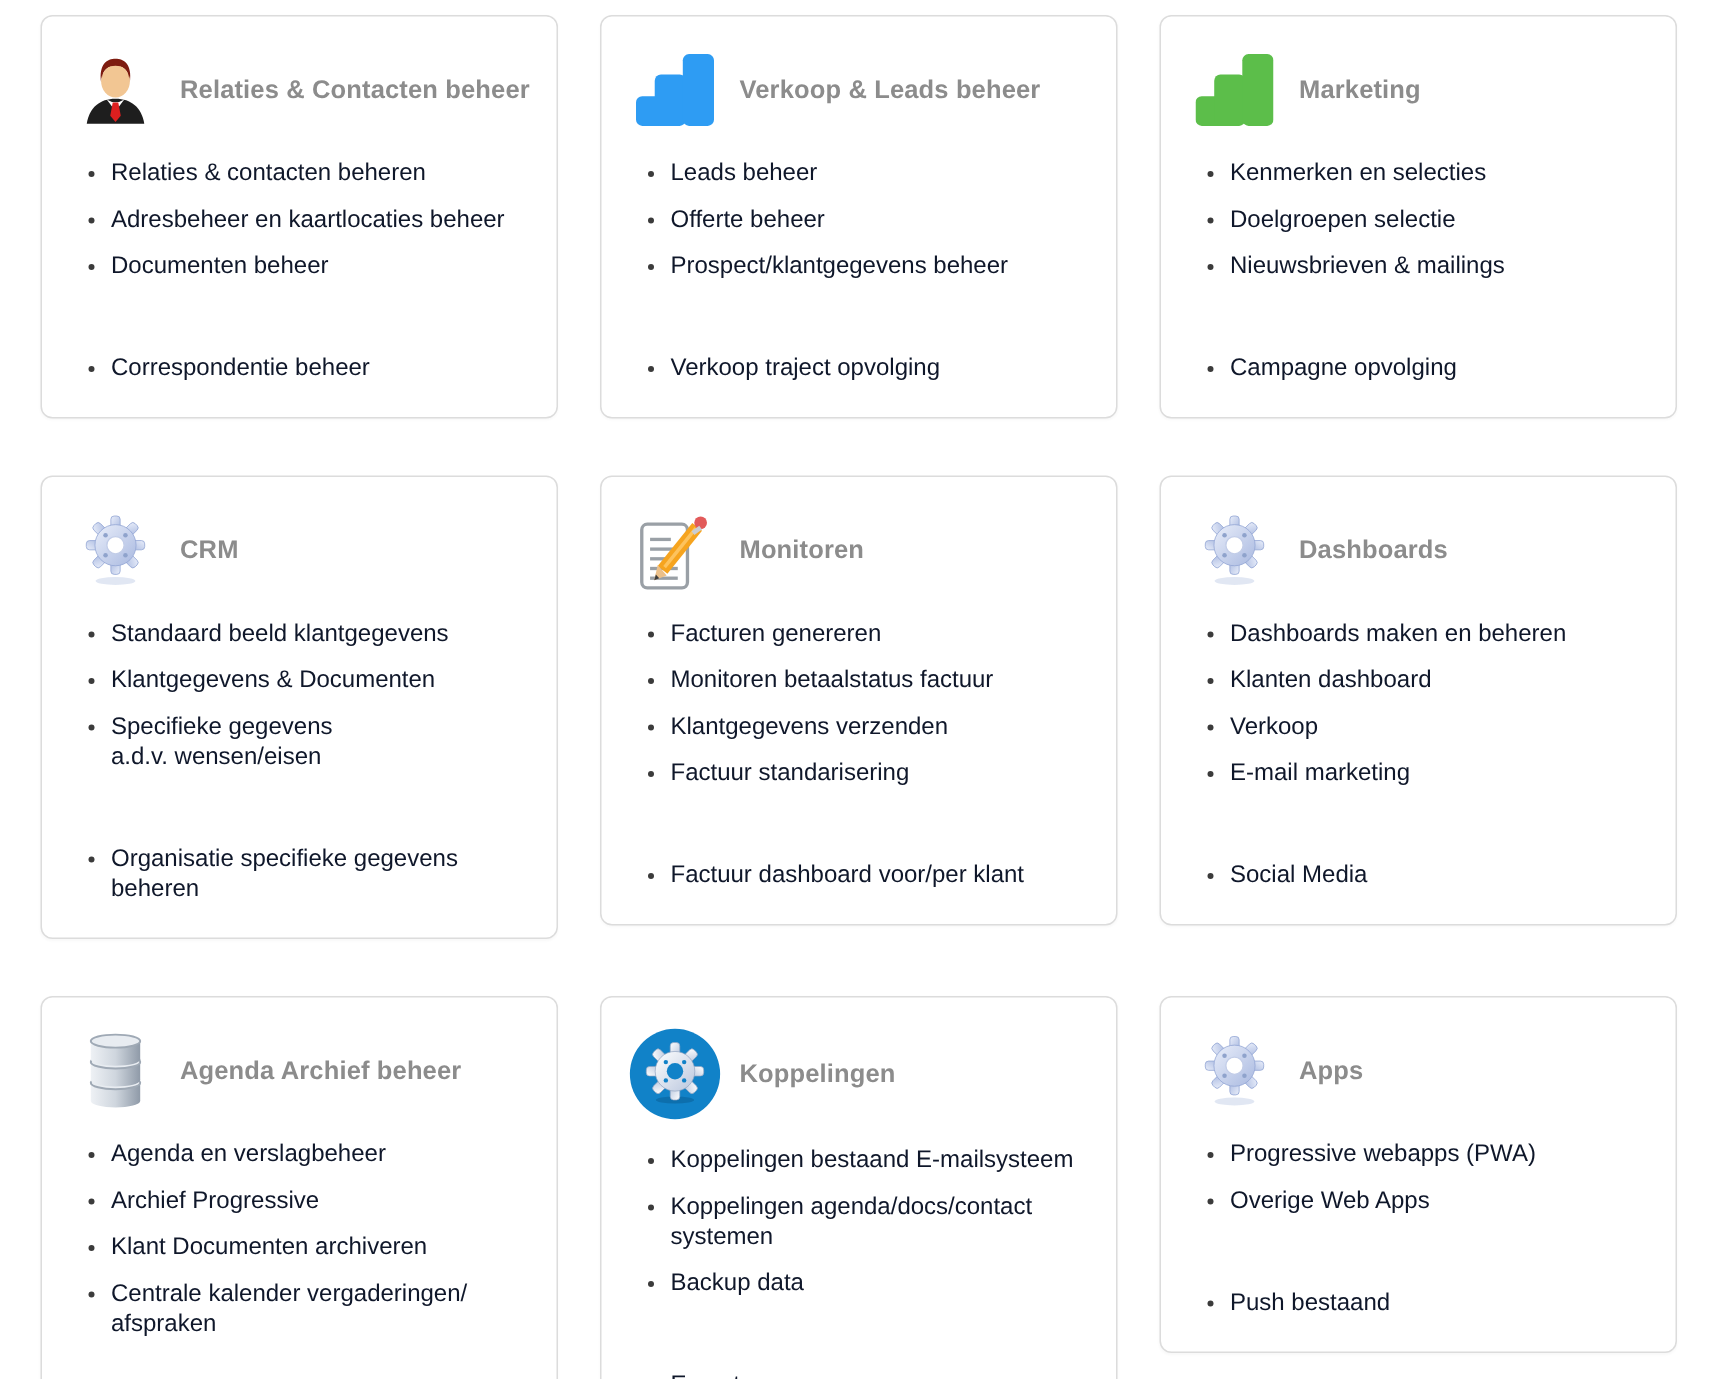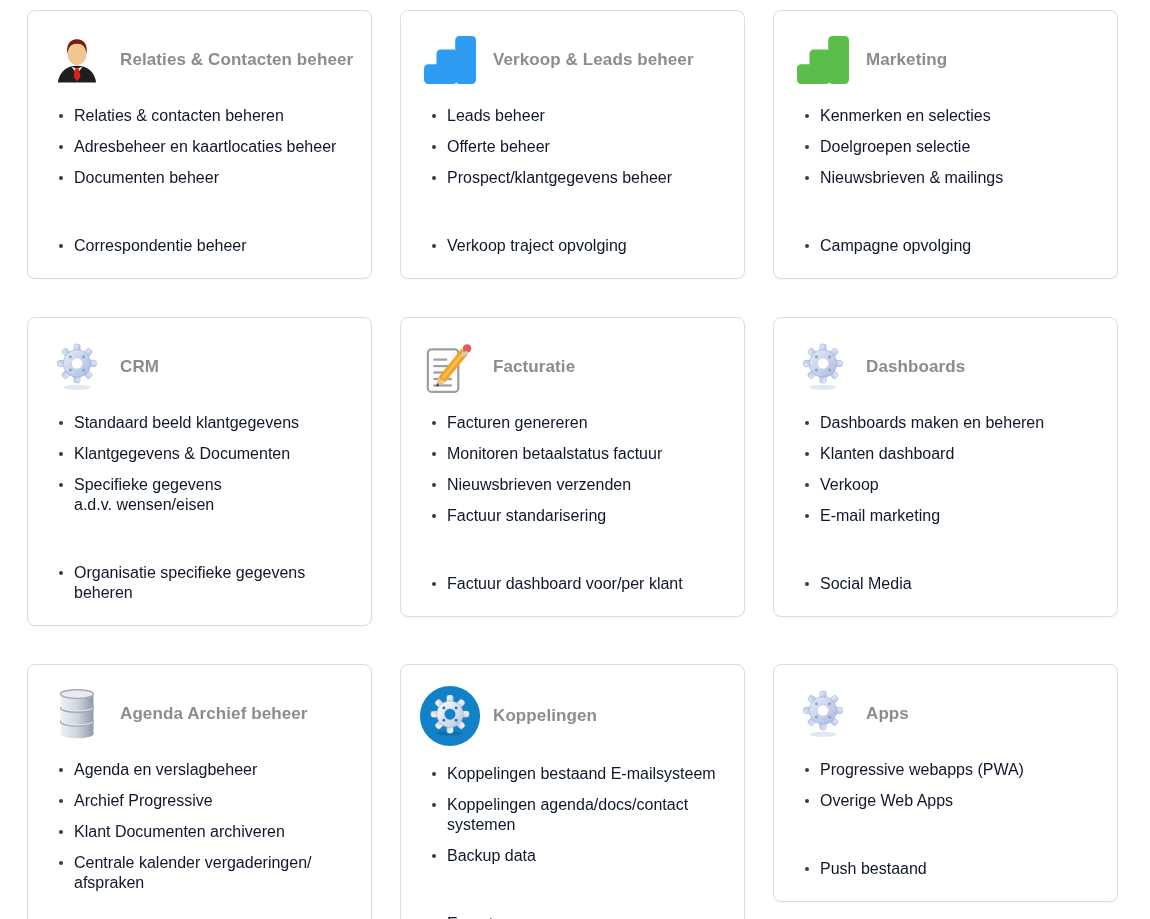--- a/index.html
+++ b/index.html
@@ -214,26 +214,26 @@
             <line x1="8" y1="42" x2="28" y2="42" stroke="#9aa0a6" stroke-width="2.4"></line>
             <line x1="8" y1="49" x2="28" y2="49" stroke="#9aa0a6" stroke-width="2.4"></line>
             <line x1="17" y1="43" x2="42" y2="12" stroke="#f6a41f" stroke-width="9"></line>
             <line x1="18.5" y1="41" x2="41" y2="13" stroke="#fdc35e" stroke-width="2.5"></line>
             <polygon points="11,50.5 20,47 13.5,39.5" fill="#ecc089"></polygon>
             <polygon points="11,50.5 14.6,49.1 12.2,46.3" fill="#3c3c3c"></polygon>
             <circle cx="44.5" cy="9" r="4.6" fill="#e25a5a"></circle>
             <line x1="39" y1="16.5" x2="44.5" y2="12.5" stroke="#c9cdd3" stroke-width="3.4"></line>
           </svg>
         </span>
-        <span class="card-title">Facturatie</span>
+        <span class="card-title">Monitoren</span>
       </div>
       <ul class="card-list">
         <li><span class="item-text">Facturen genereren</span></li>
         <li><span class="item-text">Monitoren betaalstatus factuur</span></li>
-        <li><span class="item-text">Nieuwsbrieven verzenden</span></li>
+        <li><span class="item-text">Klantgegevens verzenden</span></li>
         <li><span class="item-text">Factuur standarisering</span></li>
         <li><span class="item-text">Factuur dashboard voor/per klant</span></li>
       </ul>
     </div>
 
     <div class="card">
       <div class="card-header">
         <span class="icon-box">
           <svg width="46" height="50" viewBox="0 0 52 56">
             <use href="#def-gear-light"></use>

